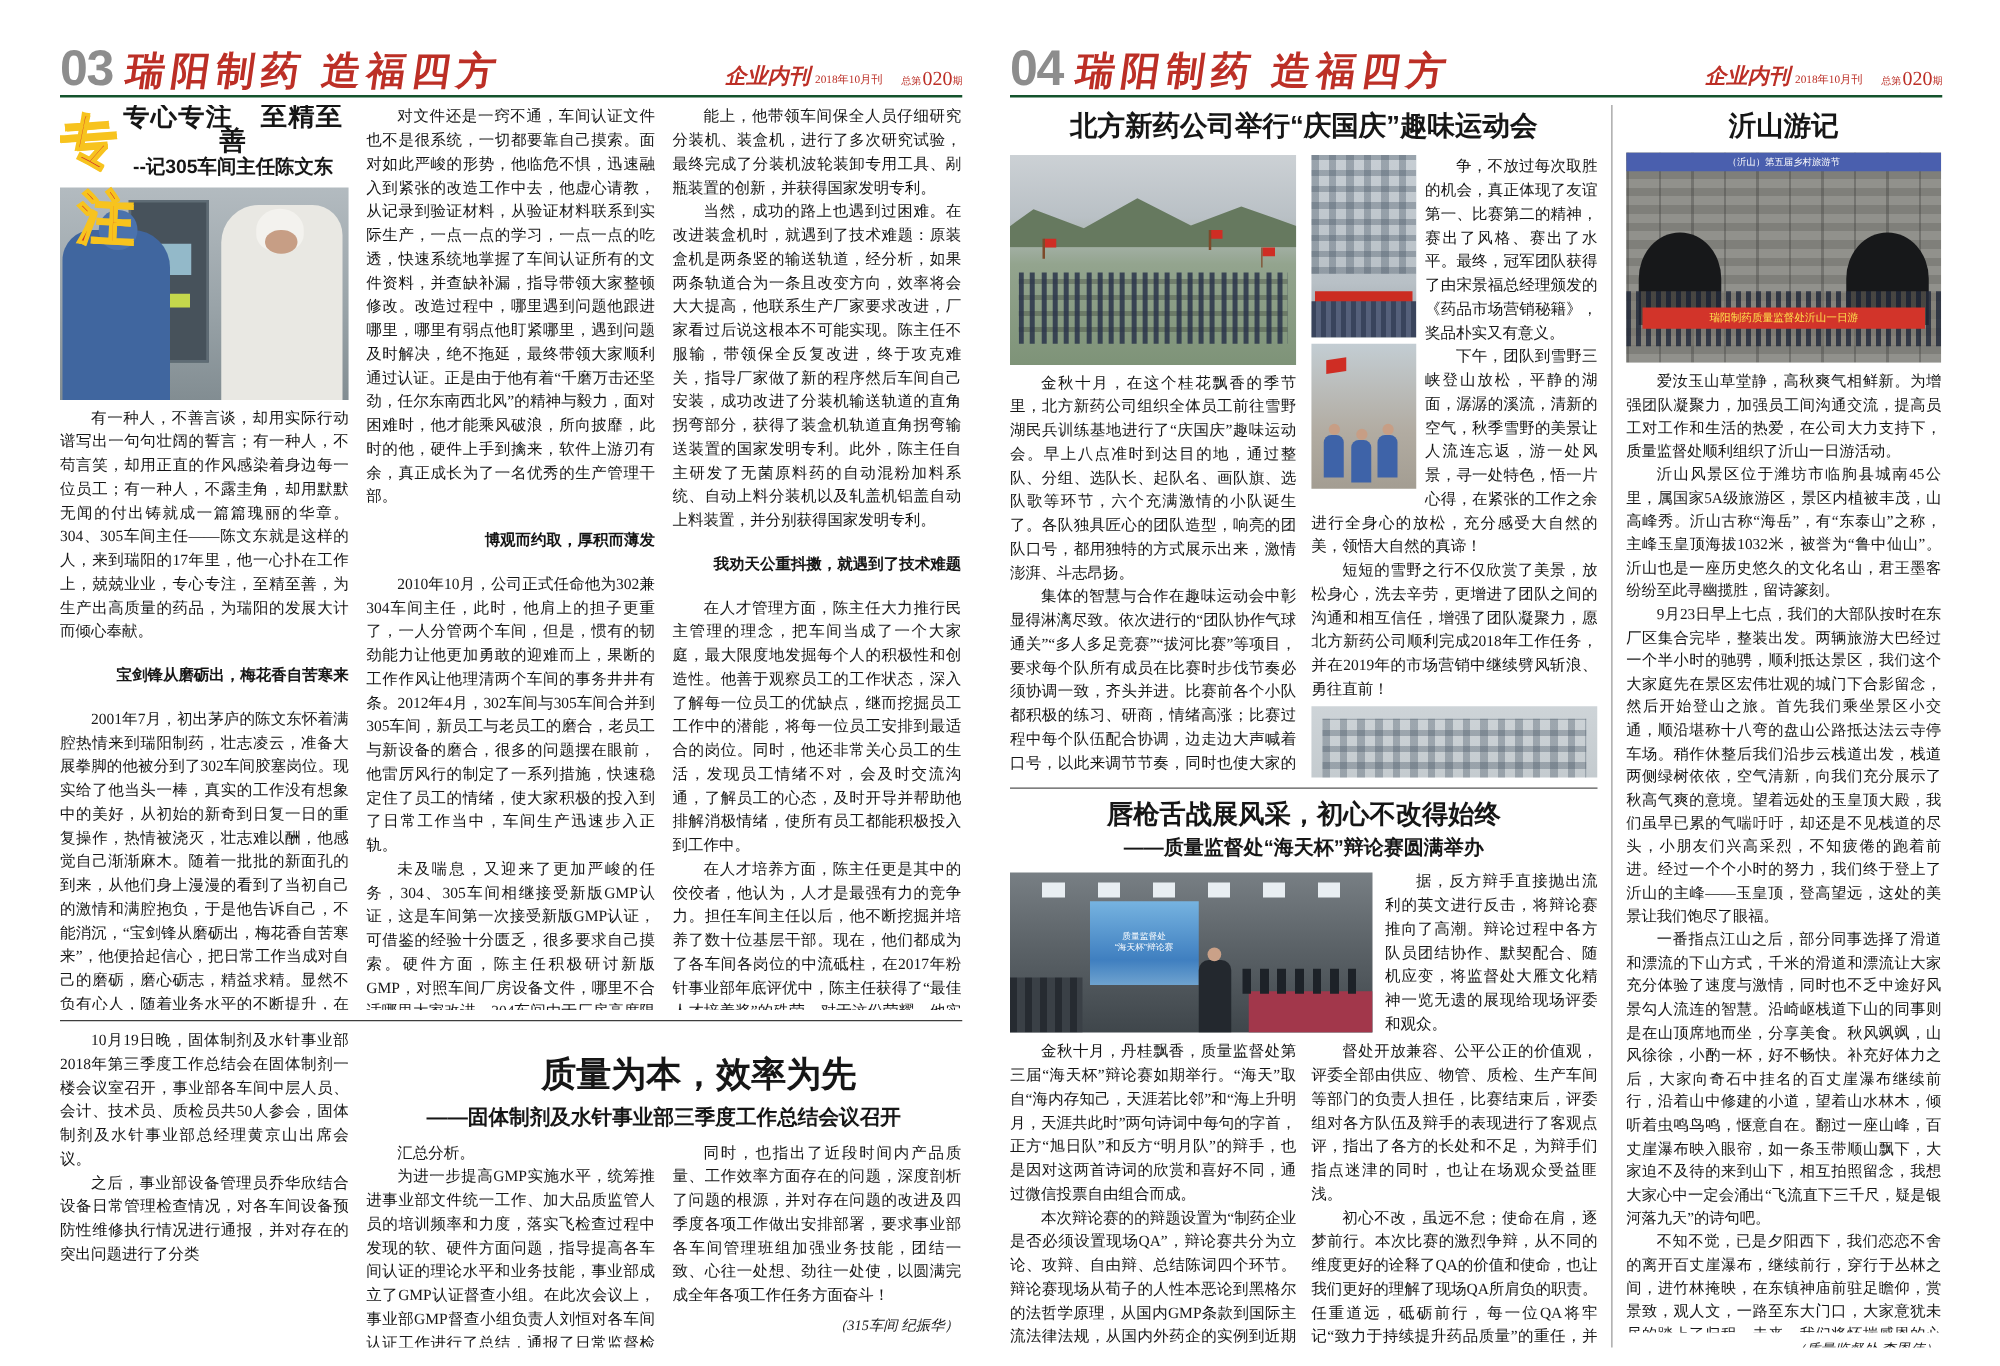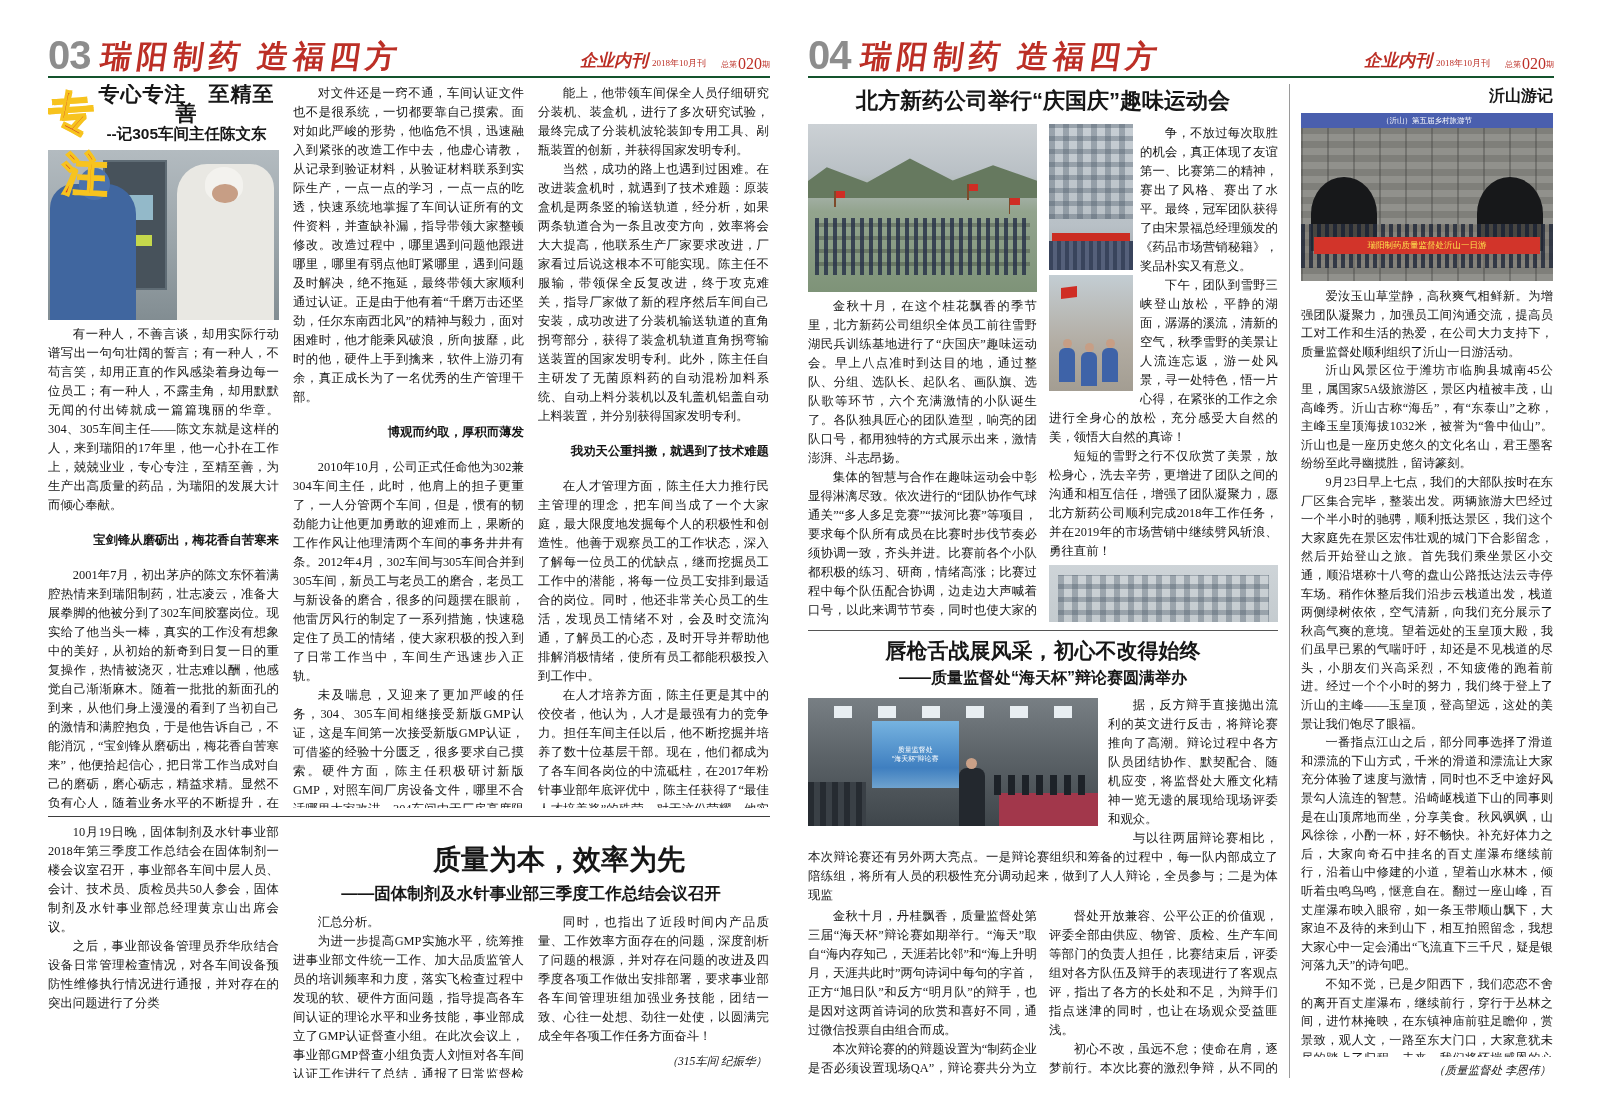--- a/index.html
+++ b/index.html
@@ -110,21 +110,21 @@
   .speaker{position:absolute;left:52%;bottom:0;width:26px;height:58px;background:#23282e;border-radius:8px 8px 0 0;}
   .speaker::before{content:"";position:absolute;top:-10px;left:7px;width:11px;height:11px;border-radius:50%;background:#caa188;}
   .d-table{position:absolute;right:0;bottom:0;width:34%;height:26%;background:#a2374b;}
   .d-heads{position:absolute;right:2%;bottom:24%;width:34%;height:16%;
     background:repeating-linear-gradient(90deg,#1d2228 0 7px,rgba(0,0,0,0) 7px 14px);}
   .d-crowdL{position:absolute;left:0;bottom:0;width:20%;height:34%;
     background:repeating-linear-gradient(90deg,#262b31 0 6px,#3a4046 6px 12px);}
   .debate-cols{display:flex;gap:12px;margin-top:2px;}
 
   
-  .travel .a-title{font-size:16px;margin:2px 0 6px 0;text-align:right;}
+  .travel .a-title{font-size:22px;margin:2px 0 6px 0;}
   .ph-yishan{height:168px;margin-bottom:6px;
     background:repeating-linear-gradient(0deg,#91918c 0 7px,#7f7f7a 7px 14px);}
   .ys-joints{position:absolute;inset:0;background:repeating-linear-gradient(90deg,rgba(60,60,58,.35) 0 2px,rgba(0,0,0,0) 2px 26px);}
   .ys-topbanner{position:absolute;left:0;right:0;top:0;height:15px;background:#4a5fae;color:#fff;
     font-size:7.5px;line-height:15px;text-align:center;font-family:"Liberation Sans",sans-serif;white-space:nowrap;overflow:hidden;}
   .arch{position:absolute;bottom:18%;width:26%;height:44%;background:#17181a;border-radius:50% 50% 0 0;}
   .ys-crowd{position:absolute;left:0;right:0;bottom:8%;height:26%;
     background:repeating-linear-gradient(90deg,rgba(35,42,58,.85) 0 4px,rgba(120,115,105,.5) 4px 8px);}
   .ys-banner{position:absolute;left:5%;right:5%;bottom:16%;height:17px;background:#d2342a;color:#ffe34d;
     font-size:8.5px;line-height:17px;text-align:center;font-family:"Liberation Sans",sans-serif;white-space:nowrap;overflow:hidden;}
@@ -312,21 +312,20 @@
                 <span>质量监督处</span>
                 <span>“海天杯”辩论赛</span>
               </div>
               <i class="speaker"></i>
               <i class="d-table"></i>
               <i class="d-heads"></i>
               <i class="d-crowdL"></i>
             </div>
             <div>
                 <p class="para">据，反方辩手直接抛出流利的英文进行反击，将辩论赛推向了高潮。辩论过程中各方队员团结协作、默契配合、随机应变，将监督处大雁文化精神一览无遗的展现给现场评委和观众。</p>
-                <p class="para">与以往两届辩论赛相比，本次辩论赛还有另外两大亮点。一是辩论赛组织和筹备的过程中，每一队内部成立了陪练组，将所有人员的积极性充分调动起来，做到了人人辩论，全员参与；二是为体现监</p>
               </div>
           </div>
           <div class="debate-cols">
             <div class="rcol">
                 <p class="para">金秋十月，丹桂飘香，质量监督处第三届“海天杯”辩论赛如期举行。“海天”取自“海内存知己，天涯若比邻”和“海上升明月，天涯共此时”两句诗词中每句的字首，正方“旭日队”和反方“明月队”的辩手，也是因对这两首诗词的欣赏和喜好不同，通过微信投票自由组合而成。</p>
                 <p class="para">本次辩论赛的的辩题设置为“制药企业是否必须设置现场QA”，辩论赛共分为立论、攻辩、自由辩、总结陈词四个环节。辩论赛现场从荀子的人性本恶论到黑格尔的法哲学原理，从国内GMP条款到国际主流法律法规，从国内外药企的实例到近期引发广泛关注的长春长生疫苗事件。各种新颖的切入点和无懈可击的辩词，在辩手们唇枪舌战的交锋中频频出现。攻辩环节精彩纷呈，正、反方提问犀利，回答敏锐。自由辩论阶段，正反方你来我往，正方引用了FDA警告信的相关</p>
               </div>
             <div class="rcol">
               <div>
                   <p class="para">督处开放兼容、公平公正的价值观，评委全部由供应、物管、质检、生产车间等部门的负责人担任，比赛结束后，评委组对各方队伍及辩手的表现进行了客观点评，指出了各方的长处和不足，为辩手们指点迷津的同时，也让在场观众受益匪浅。</p>

